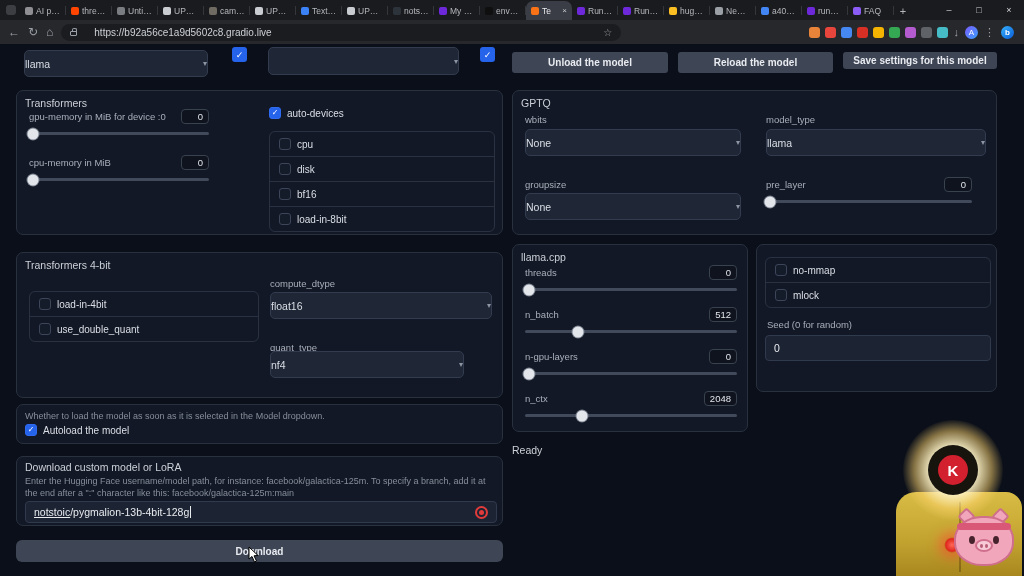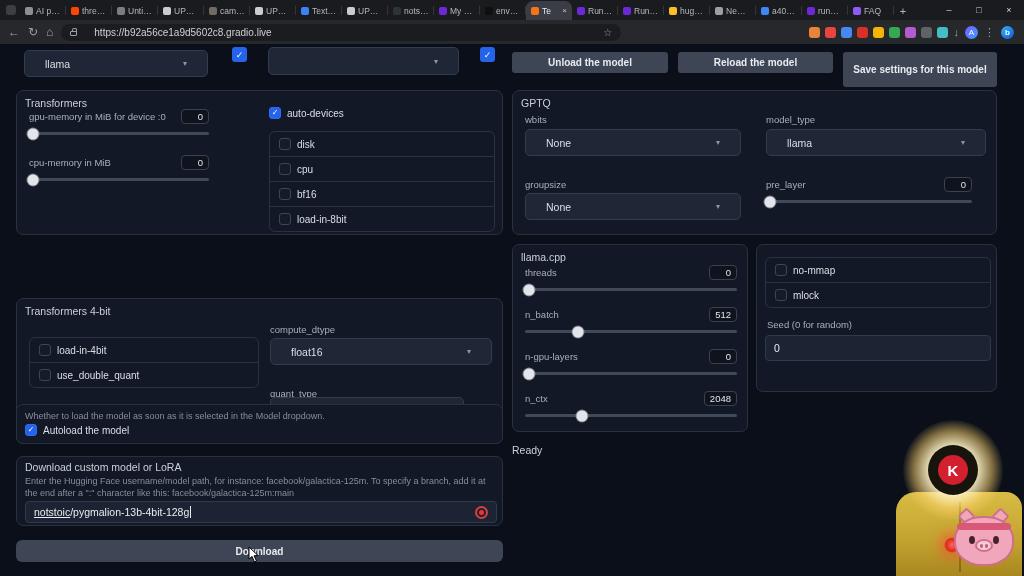--- a/index.html
+++ b/index.html
@@ -35,21 +35,21 @@
   .tool-ic { color:#9ba0a8; font-size:11px; line-height:1; }
   .avatar { width:13px; height:13px; border-radius:50%; background:linear-gradient(135deg,#7b5cff,#3aa0ff); color:#fff; font-size:8px; display:flex; align-items:center; justify-content:center; }
   .copilot { width:13px; height:13px; border-radius:50%; background:linear-gradient(135deg,#35b2ff,#0b5cd6); color:#fff; font-size:8px; font-weight:700; display:flex; align-items:center; justify-content:center; }
 
   
   .content { position:absolute; top:44px; left:0; width:1024px; height:532px; background:#0b0f19; }
   .card { position:absolute; background:#121826; border:1px solid #29313f; border-radius:7px; }
   .card-title { position:absolute; left:8px; top:6px; font-size:10.5px; color:#ccd0d7; }
   .field-label { font-size:9.5px; color:#a9b0bb; white-space:nowrap; }
   .abs { position:absolute; }
-  .dd { background:#1f2736; border:1px solid #323c4e; border-radius:5px; height:27px; display:flex; align-items:center; justify-content:space-between; padding:0 20px; color:#dbdfe6; font-size:10.5px; position:absolute; }
+  .dd { background:#1f2736; border:1px solid #323c4e; border-radius:5px; height:27px; display:flex; align-items:center; justify-content:space-between; padding:0 0; color:#dbdfe6; font-size:10.5px; position:absolute; }
   .dd .caret { color:#8d95a3; font-size:8px; }
   .num-box { border:1px solid #39424f; background:rgba(10,14,22,.5); color:#e3e6ea; border-radius:4px; font-size:9.5px; padding:1px 5px; min-width:28px; text-align:right; }
   .slider-block { position:absolute; }
   .slider-head { display:flex; align-items:center; justify-content:space-between; gap:4px; }
   .track { position:relative; height:3px; background:#414a5b; border-radius:2px; margin-top:8px; }
   .handle { position:absolute; top:50%; width:11px; height:11px; background:#e2e5ea; border-radius:50%; transform:translate(-50%,-50%); box-shadow:0 0 0 1px #79808d; }
   .checkrow { display:flex; align-items:center; gap:6px; }
   .cbox { width:12px; height:12px; border-radius:3px; border:1px solid #3d4659; background:#151c29; flex:none; display:flex; align-items:center; justify-content:center; color:transparent; font-size:8px; line-height:1; }
   .cbox.checked { background:#2563eb; border-color:#2f6bf0; color:#fff; }
   .check-label { font-size:10px; color:#dbdfe6; white-space:nowrap; }
@@ -236,21 +236,21 @@
   </div>
   <span class="mini-check" style="left:232px; top:3px;">✓</span>
   <div class="dd" style="left:268px; top:3px; width:191px; height:28px;">
     <span></span>
     <span class="caret">▾</span>
   </div>
   <span class="mini-check" style="left:480px; top:3px;">✓</span>
 
   <div class="btn" style="left:512px; top:8px; width:156px; height:21px;">Unload the model</div>
   <div class="btn" style="left:678px; top:8px; width:155px; height:21px;">Reload the model</div>
-  <div class="btn" style="left:843px; top:8px; width:154px; height:35px;">Save settings for this model</div>
+  <div class="btn" style="left:843px; top:8px; width:154px; height:17px;">Save settings for this model</div>
 
   <div class="card" style="left:16px; top:46px; width:487px; height:145px;">
     <span class="card-title">Transformers</span>
 
     <div class="slider-block" style="left:12px; top:18px; width:180px;">
       <div class="slider-head">
         <span class="field-label">gpu-memory in MiB for device :0</span>
         <span class="num-box">0</span>
       </div>
       <div class="track">
@@ -270,25 +270,25 @@
 
     <div class="checkrow abs" style="left:252px; top:16px;">
       <span class="cbox checked">✓</span>
       <span class="check-label">auto-devices</span>
     </div>
 
     <div class="check-group" style="left:252px; top:40px; width:226px;">
 
     <div class="checkrow">
           <span class="cbox">✓</span>
+          <span class="check-label">cpu</span>
+        </div>
+        <div class="checkrow">
+          <span class="cbox">✓</span>
           <span class="check-label">disk</span>
-        </div>
-        <div class="checkrow">
-          <span class="cbox">✓</span>
-          <span class="check-label">cpu</span>
         </div>
         <div class="checkrow">
           <span class="cbox">✓</span>
           <span class="check-label">bf16</span>
         </div>
         <div class="checkrow">
           <span class="cbox">✓</span>
           <span class="check-label">load-in-8bit</span>
         </div>
       </div>
@@ -319,21 +319,21 @@
       <div class="slider-head">
         <span class="field-label">pre_layer</span>
         <span class="num-box">0</span>
       </div>
       <div class="track">
         <span class="handle" style="left: 2%;"></span>
       </div>
     </div>
   </div>
 
-  <div class="card" style="left:16px; top:208px; width:487px; height:146px;margin-top:46px;">
+  <div class="card" style="left:16px; top:208px; width:487px; height:146px;">
     <span class="card-title">Transformers 4-bit</span>
 
     <div class="check-group" style="left:12px; top:38px; width:230px;">
 
     <div class="checkrow">
           <span class="cbox">✓</span>
           <span class="check-label">load-in-4bit</span>
         </div>
         <div class="checkrow">
           <span class="cbox">✓</span>

